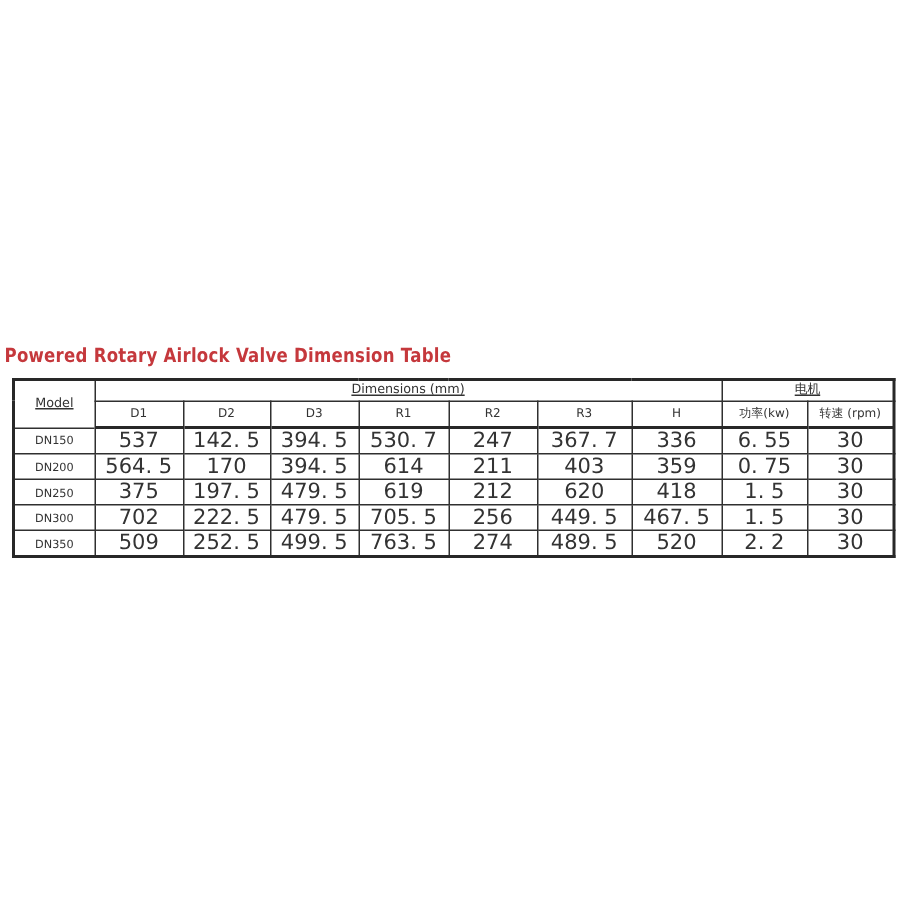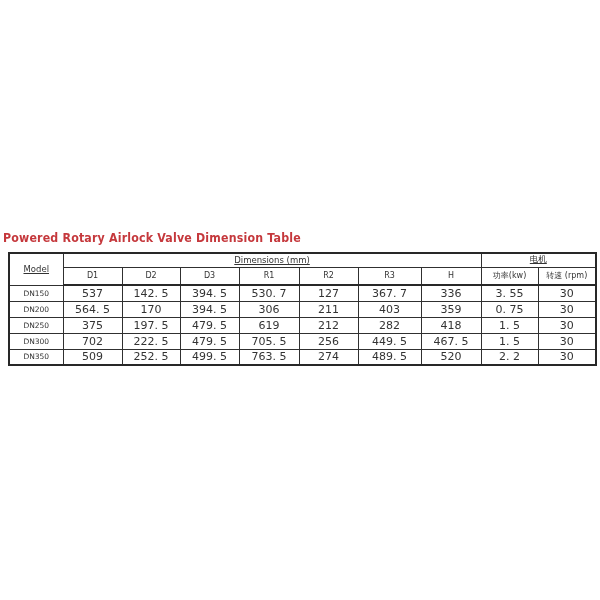--- a/index.html
+++ b/index.html
@@ -40,21 +40,21 @@
     white-space: nowrap;
     color: #333333;
   }
   tr.group-row { height: 14px; }
   tr.group-row th { font-size: 8.5px; text-decoration: underline; }
   tr.subhead-row { height: 18px; }
   tr.subhead-row th { font-size: 8px; border-bottom: 2px solid #282828; }
   th.model-head { font-size: 9px; }
   tr.data-row { height: 16px; }
   tr.data-row th { font-size: 7.5px; margin-left: 40px; }
-  tr.data-row td { font-size: 11px; margin-top: 44px; }
+  tr.data-row td { font-size: 14px; margin-top: 44px; }
 </style>
 </head>
 <body>
 
 <div class="page-title">Powered Rotary Airlock Valve Dimension Table</div>
 
 <table class="dim-table">
   <colgroup>
     <col style="width:54px">
       <col style="width:59px">
@@ -85,46 +85,46 @@
       <th>转速 (rpm)</th>
     </tr>
   </thead>
   <tbody>
     <tr class="data-row">
       <th>DN150</th>
       <td>537</td>
       <td>142. 5</td>
       <td>394. 5</td>
       <td>530. 7</td>
-      <td>127</td>
+      <td>247</td>
       <td>367. 7</td>
       <td>336</td>
-      <td>3. 55</td>
+      <td>6. 55</td>
       <td>30</td>
     </tr>
     <tr class="data-row">
       <th>DN200</th>
       <td>564. 5</td>
       <td>170</td>
       <td>394. 5</td>
-      <td>306</td>
+      <td>614</td>
       <td>211</td>
       <td>403</td>
       <td>359</td>
       <td>0. 75</td>
       <td>30</td>
     </tr>
     <tr class="data-row">
       <th>DN250</th>
       <td>375</td>
       <td>197. 5</td>
       <td>479. 5</td>
       <td>619</td>
       <td>212</td>
-      <td>282</td>
+      <td>620</td>
       <td>418</td>
       <td>1. 5</td>
       <td>30</td>
     </tr>
     <tr class="data-row">
       <th>DN300</th>
       <td>702</td>
       <td>222. 5</td>
       <td>479. 5</td>
       <td>705. 5</td>

